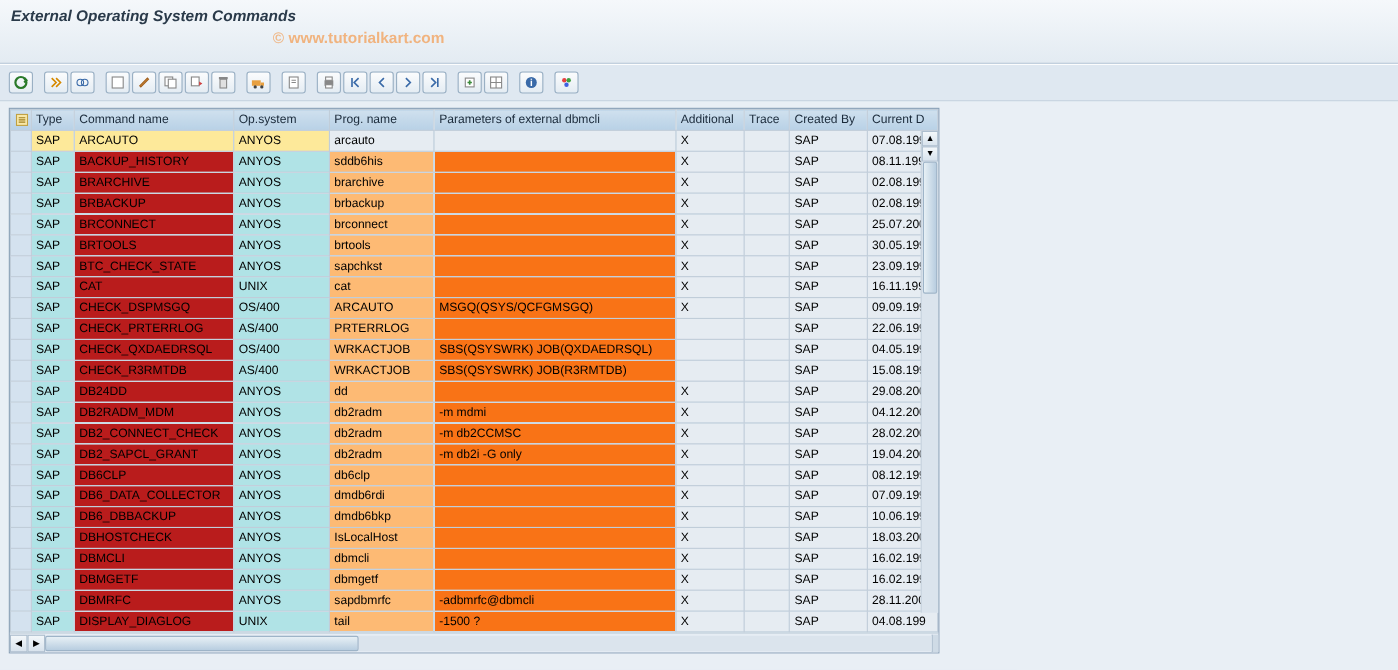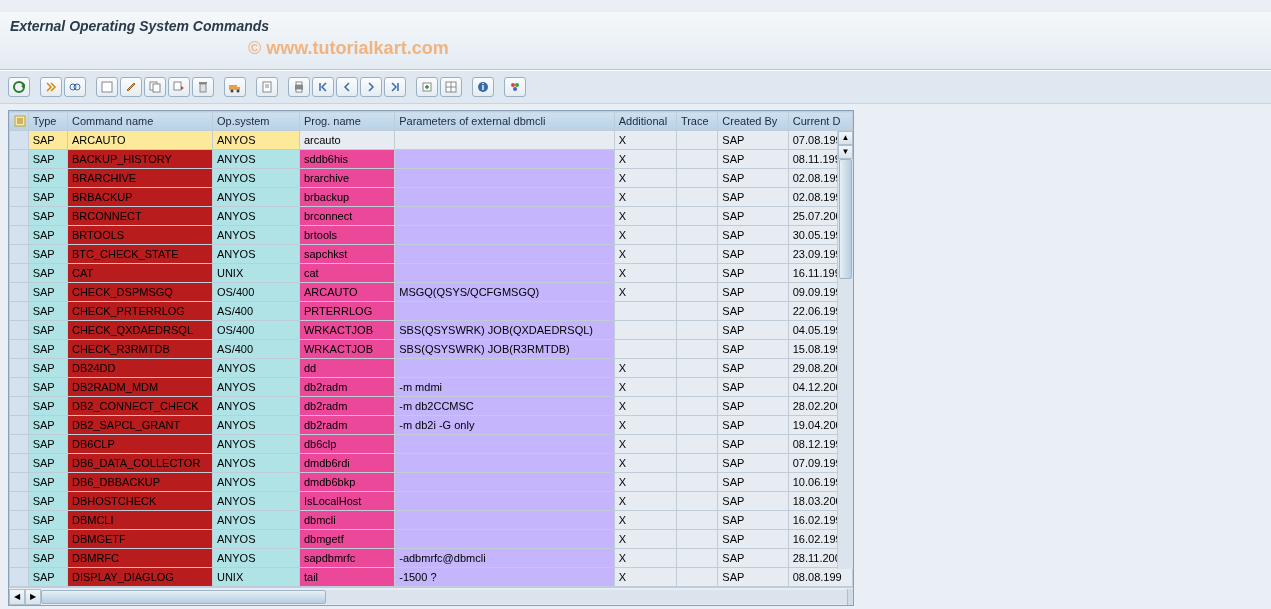--- a/index.html
+++ b/index.html
@@ -11,34 +11,33 @@
     height: 609px;
     overflow: hidden;
     position: relative;
   }
   .titlebar {
     background: linear-gradient(#f5f8fb, #e3ebf2);
     border-bottom: 1px solid #b8c8d8;
     padding: 6px 10px 10px 10px;
     height: 58px;
     position: relative;
-    margin-top: 12px;
   }
   .titlebar h1 {
     font-size: 14px;
     font-weight: bold;
     font-style: italic;
     color: #2a3a4a;
   }
   .watermark {
     position: absolute;
     left: 248px;
     top: 26px;
     color: rgba(245,130,30,0.55);
-    font-size: 18px;
+    font-size: 14px;
     font-weight: bold;
     pointer-events: none;
     font-family: Arial;
   }
   .watermark-o { color: rgba(245,130,30,0.5); }
   .toolbar {
     background: #dfe8f1;
     border-top: 1px solid #fff;
     border-bottom: 1px solid #c8d4e0;
     padding: 6px 8px;
@@ -96,22 +95,22 @@
   }
   .sel-col { width: 18px; text-align: center; background:#d4e2ef !important;}
   .sel-col-h {
     width:18px;
     background: linear-gradient(#cfe0ee,#b8d1e6);
     text-align:center;
   }
   td.type { background:#b0e3e6; width:38px;}
   td.cmd { background:#b91c1c; }
   td.opsys { background:#b0e3e6; width:84px;}
-  td.prog { background:#ec4899; }
-  td.params { background:#c4b5fd; }
+  td.prog { background:#fdba74; }
+  td.params { background:#f97316; }
   td.add { background:#e6ecf2; width:60px;}
   td.trace { background:#e6ecf2; width:40px;}
   td.cby { background:#e6ecf2; width:68px;}
   td.date { background:#e6ecf2; width:60px; overflow:hidden;}
   tr.sel td.type, tr.sel td.cmd, tr.sel td.opsys { background:#fde99a; }
   tr.sel td.prog, tr.sel td.params, tr.sel td.add, tr.sel td.trace, tr.sel td.cby, tr.sel td.date { background:#e6ecf2; }
   tr.sel .sel-col { }
   .vscroll {
     position: absolute;
     right: 0;
@@ -593,21 +592,21 @@
             <tr>
               <td class="sel-col"></td>
               <td class="type">SAP</td>
               <td class="cmd">DISPLAY_DIAGLOG</td>
               <td class="opsys">UNIX</td>
               <td class="prog">tail</td>
               <td class="params">-1500 ?</td>
               <td class="add">X</td>
               <td class="trace"></td>
               <td class="cby">SAP</td>
-              <td class="date">08.08.199</td>
+              <td class="date">04.08.199</td>
             </tr>
           </tbody>
       </table>
       <div class="vscroll">
         <div class="arrow">▲</div>
         <div class="arrow">▼</div>
         <div class="track">
             <div class="thumb"></div>
           </div>
       </div>

